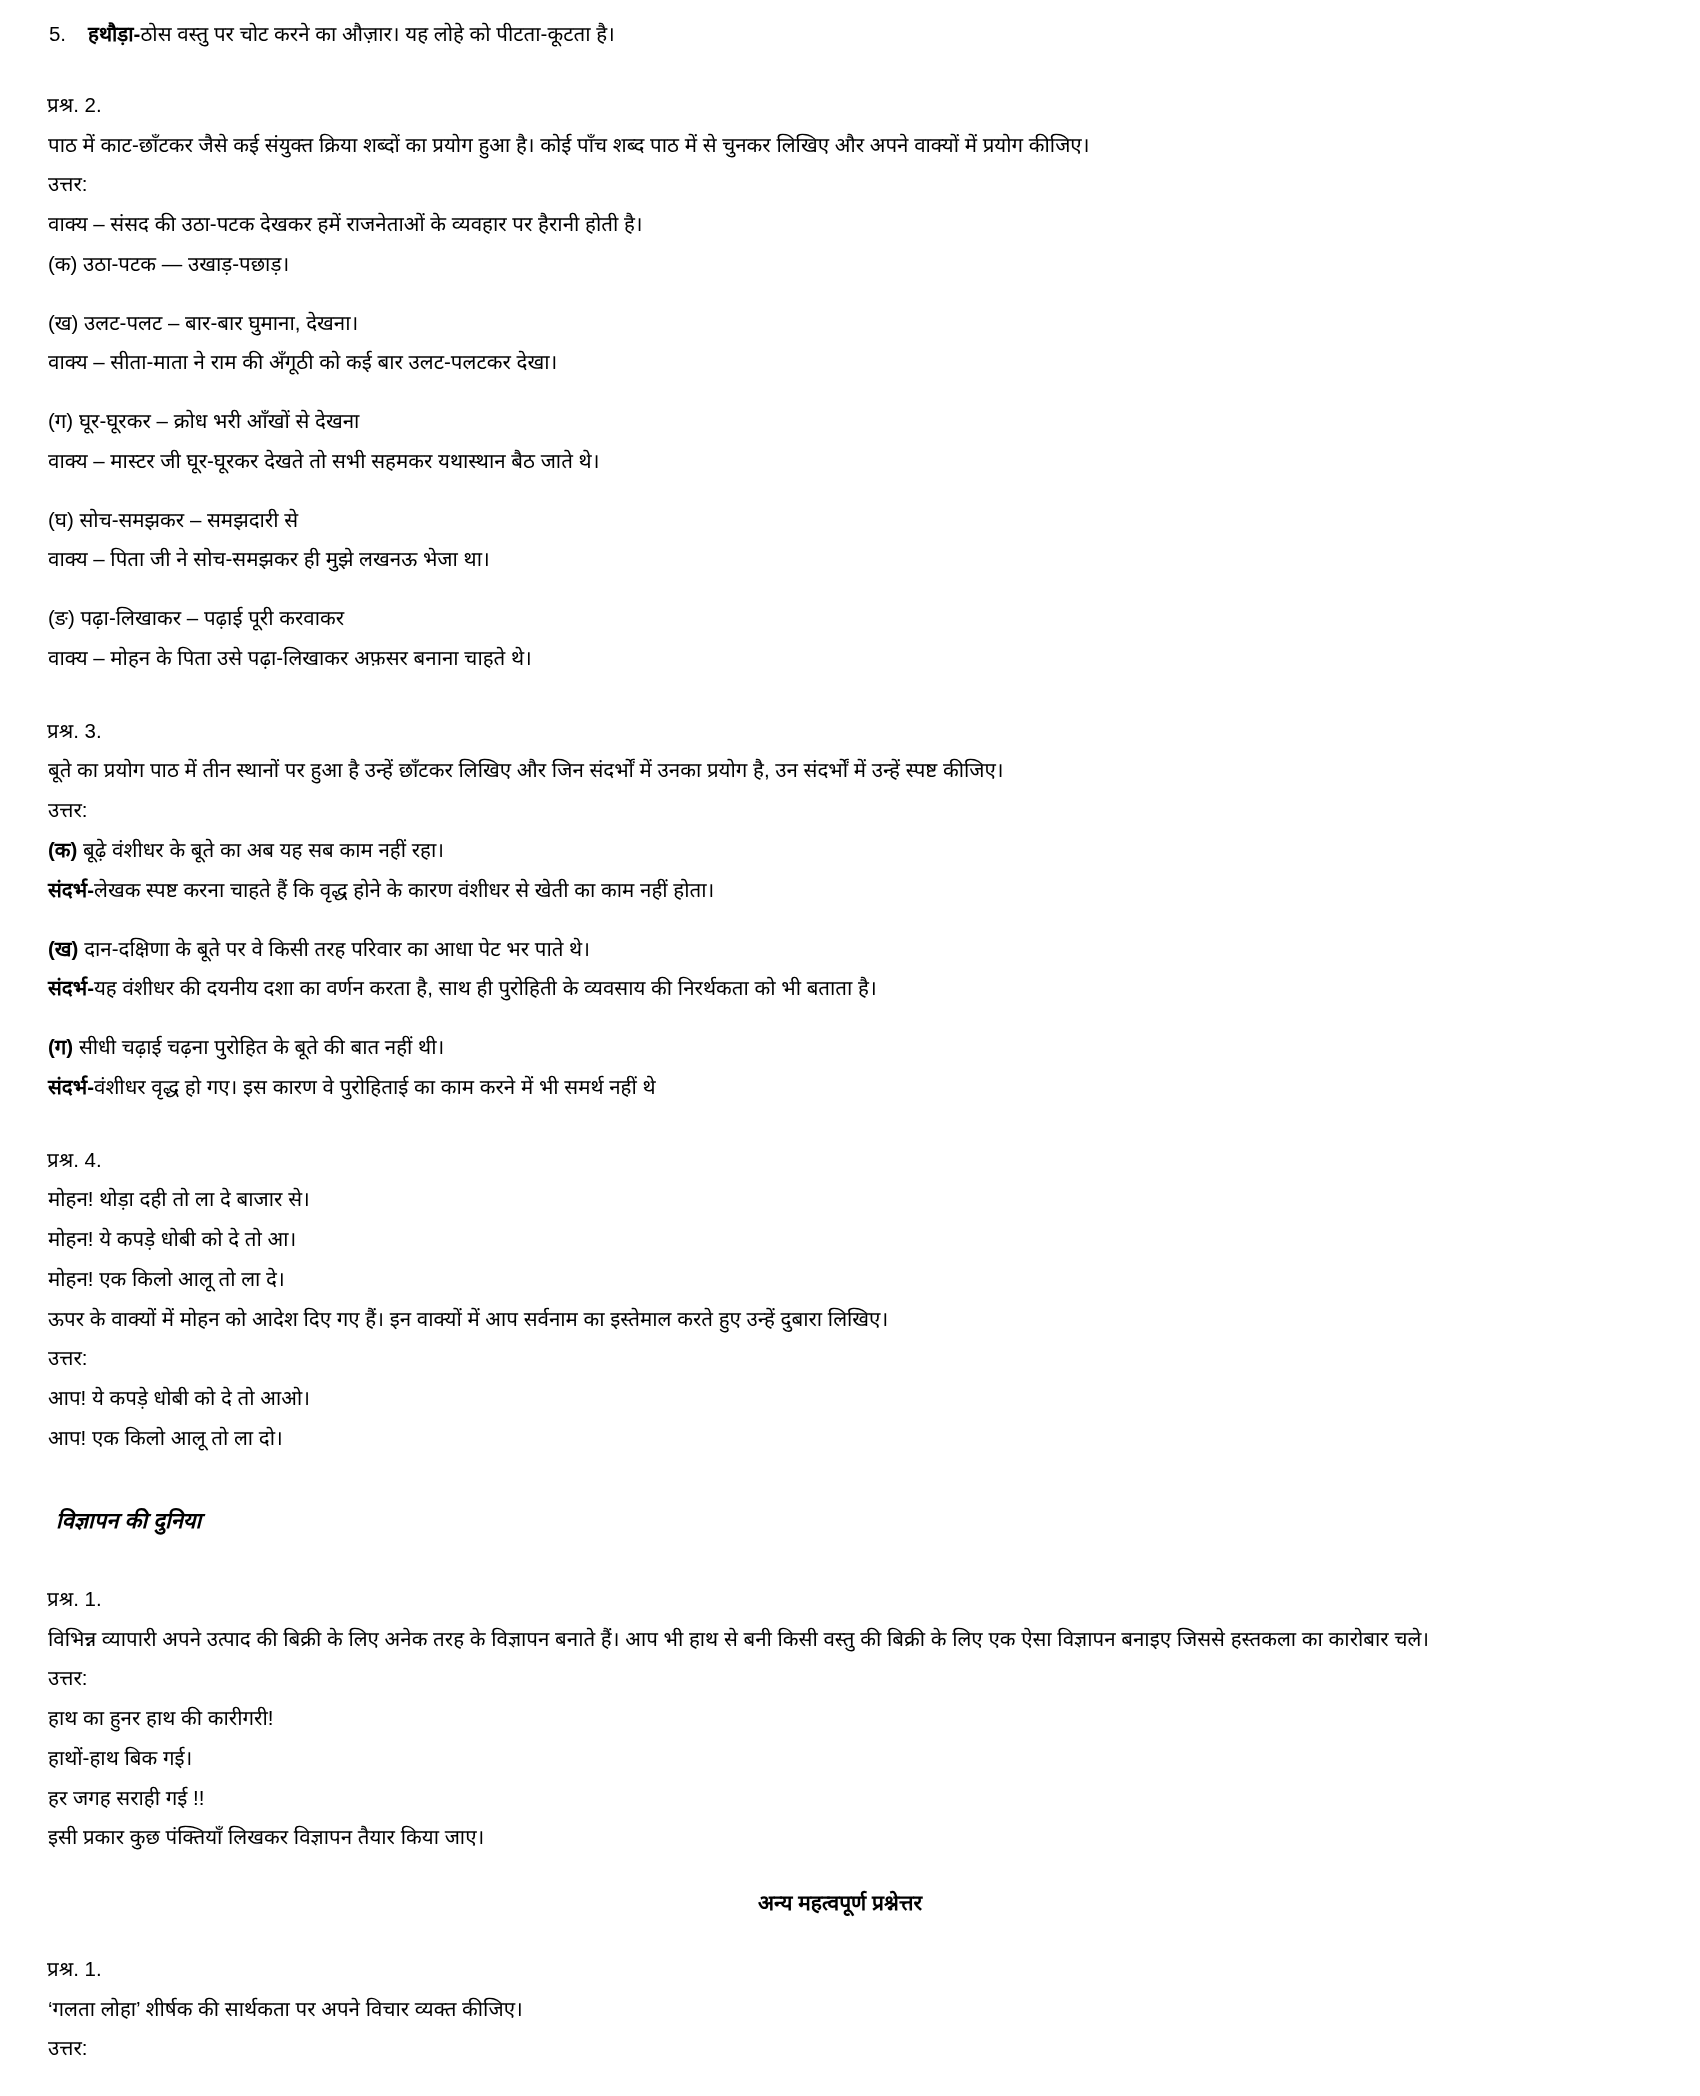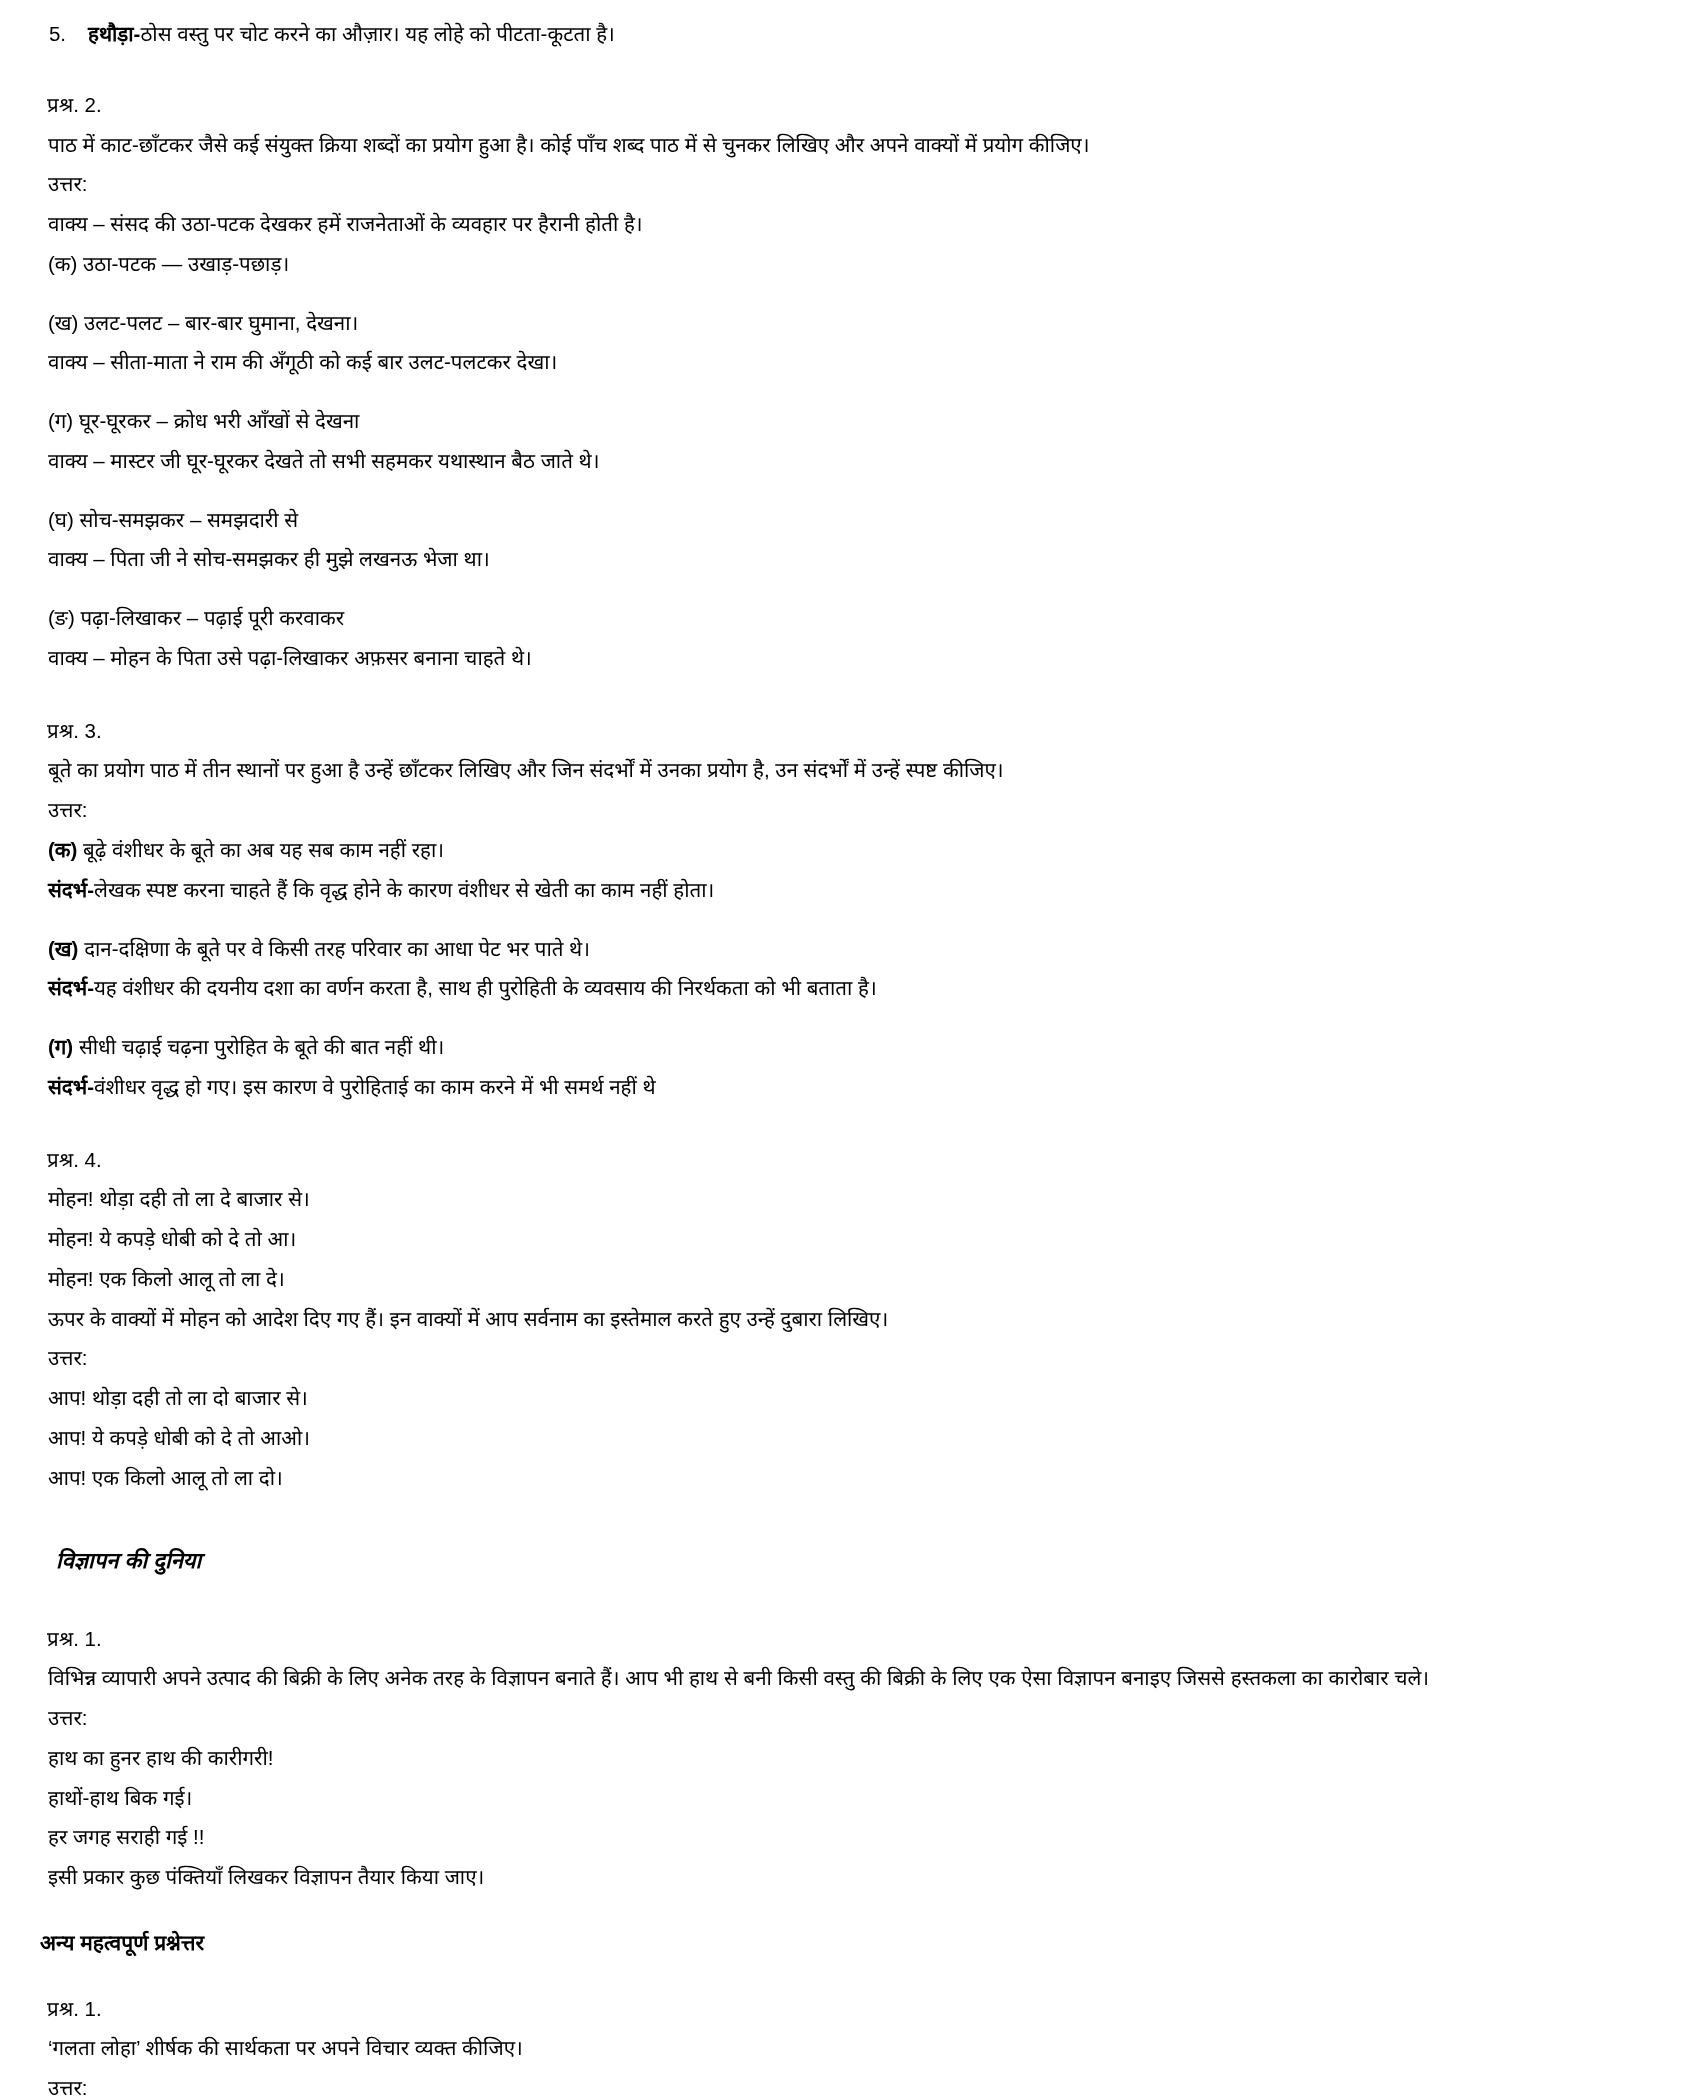--- a/index.html
+++ b/index.html
@@ -55,20 +55,21 @@
   .qhead {
     margin: 7px;
   }
   .section-title {
     font-weight: bold;
     font-size: 22px;
     margin: 16px;
     font-style: italic;
   }
   .centered-title {
+    text-align: center;
     font-weight: bold;
     font-size: 21px;
     margin: 0;
   }
 </style>
 </head>
 <body>
 
 <div class="page">
 
@@ -124,21 +125,20 @@
   <p class="line"><b>संदर्भ-</b><span>वंशीधर वृद्ध हो गए। इस कारण वे पुरोहिताई का काम करने में भी समर्थ नहीं थे</span></p>
 
   <div class="gap-lg"></div>
 
   <p class="line qhead">प्रश्र. 4.</p>
   <p class="line">मोहन! थोड़ा दही तो ला दे बाजार से।</p>
   <p class="line">मोहन! ये कपड़े धोबी को दे तो आ।</p>
   <p class="line">मोहन! एक किलो आलू तो ला दे।</p>
   <p class="line">ऊपर के वाक्यों में मोहन को आदेश दिए गए हैं। इन वाक्यों में आप सर्वनाम का इस्तेमाल करते हुए उन्हें दुबारा लिखिए।</p>
   <p class="line">उत्तर:</p>
-  <p class="line">आप! थोड़ा दही तो ला दो बाजार से।</p>
   <p class="line">आप! ये कपड़े धोबी को दे तो आओ।</p>
   <p class="line">आप! एक किलो आलू तो ला दो।</p>
 
   <div class="gap-lg"></div>
 
   <p class="section-title">विज्ञापन की दुनिया</p>
 
   <div class="gap-md"></div>
 
   <p class="line qhead">प्रश्र. 1.</p>

